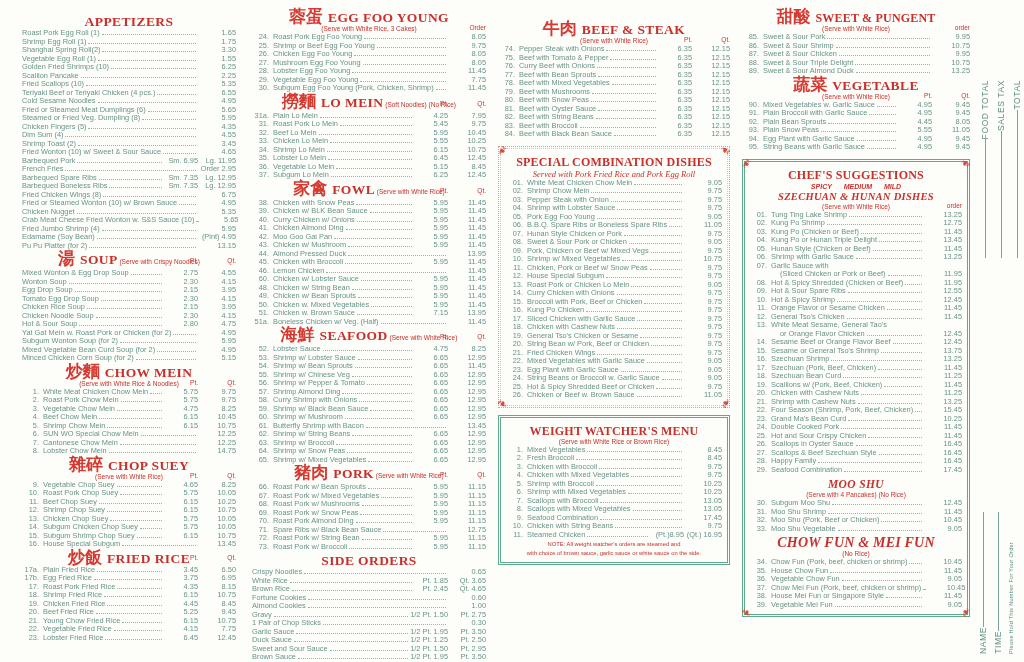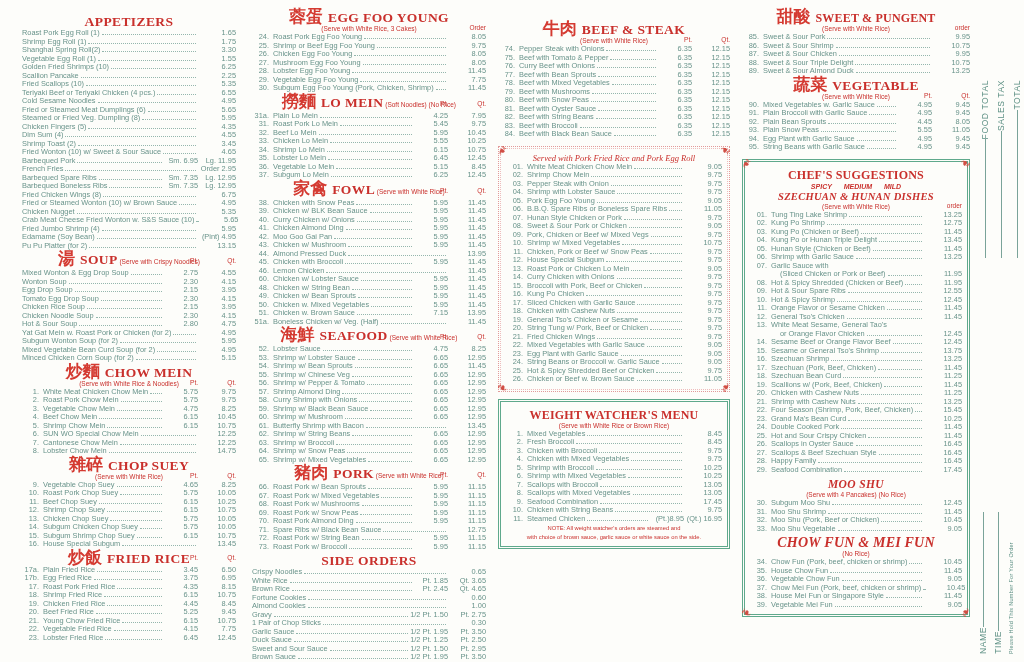--- a/index.html
+++ b/index.html
@@ -992,20 +992,21 @@
           <span class="pa">6.35</span>
           <span class="pb">12.15</span>
         </div>
       </div>
       <div class="box box-red">
         <span class="orn orn-tl">❧</span>
         <span class="orn orn-tr">❧</span>
         <span class="orn orn-bl">❧</span>
         <span class="orn orn-br">❧</span>
         <div class="sec">
+          <div class="sec-head"><span class="ttl fit">SPECIAL COMBINATION DISHES</span></div>
           <div class="subline it">Served with Pork Fried Rice and Pork Egg Roll</div>
           <div class="row">
             <span class="num">01.</span>
             <span class="nm">White Meat Chicken Chow Mein</span>
             <span class="lead"></span>
             <span class="pb">9.05</span>
           </div>
           <div class="row">
             <span class="num">02.</span>
             <span class="nm">Shrimp Chow Mein</span>
@@ -1109,21 +1110,21 @@
             <span class="pb">9.75</span>
           </div>
           <div class="row">
             <span class="num">19.</span>
             <span class="nm">General Tso's Chicken or Sesame</span>
             <span class="lead"></span>
             <span class="pb">9.75</span>
           </div>
           <div class="row">
             <span class="num">20.</span>
-            <span class="nm">String Tung w/ Pork, Beef or Chicken</span>
+            <span class="nm">String Bean w/ Pork, Beef or Chicken</span>
             <span class="lead"></span>
             <span class="pb">9.75</span>
           </div>
           <div class="row">
             <span class="num">21.</span>
             <span class="nm">Fried Chicken Wings</span>
             <span class="lead"></span>
             <span class="pb">9.75</span>
           </div>
           <div class="row">

